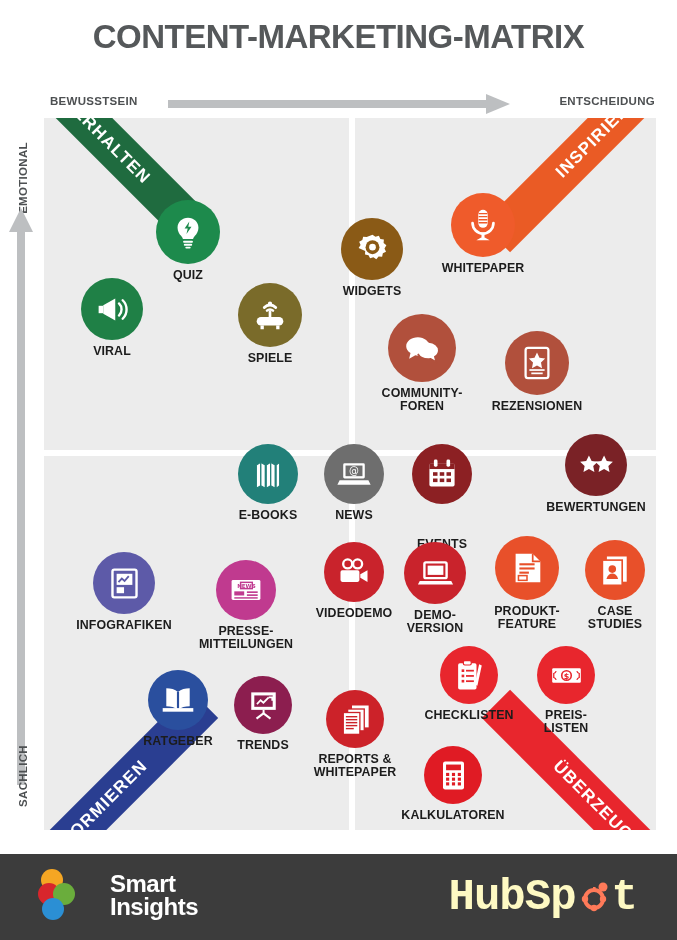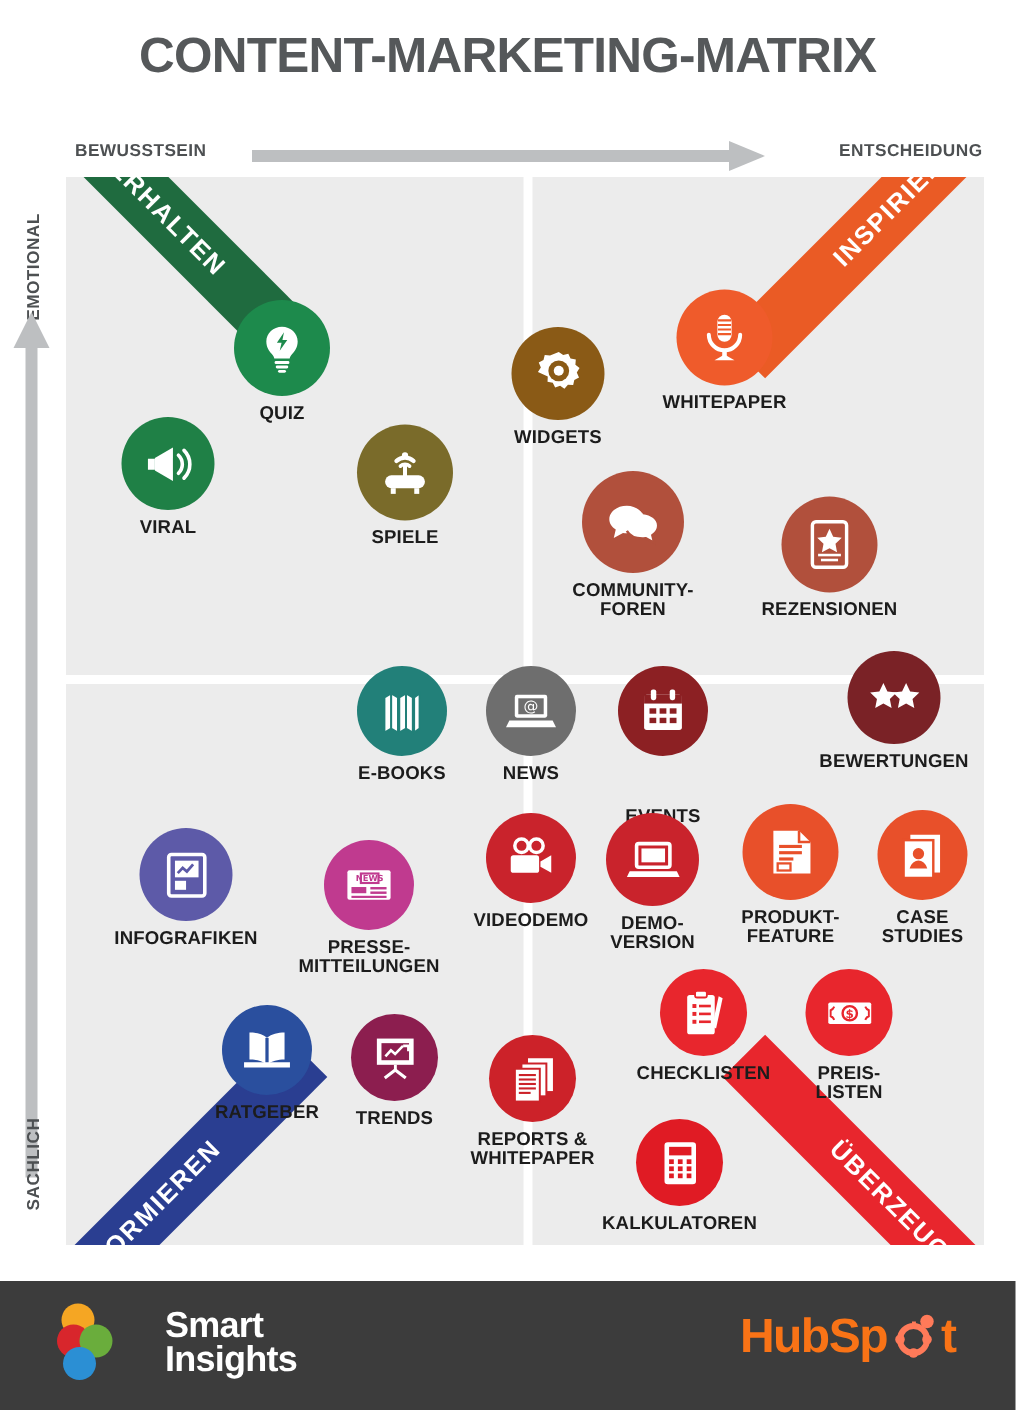--- a/index.html
+++ b/index.html
@@ -50,22 +50,22 @@
   .node{position:absolute;display:flex;flex-direction:column;align-items:center;}
   .disc{border-radius:50%;display:flex;align-items:center;justify-content:center;}
   .disc svg{display:block;}
   .cap{margin-top:5px;font-size:12.4px;font-weight:bold;color:#1c1c1c;
        text-align:center;line-height:1.04;letter-spacing:.1px;white-space:pre-line;}
 
   
   .footer{position:absolute;left:0;top:854px;width:677px;height:86px;background:#3c3c3c;}
   .si{position:absolute;left:34px;top:14px;display:flex;align-items:center;gap:24px;}
   .si-text{color:#fff;font-weight:bold;font-size:24px;line-height:0.97;letter-spacing:-0.5px;}
-  .hs{position:absolute;right:40px;top:18px;color:#f97316;font-weight:bold;font-size:32px;
-      letter-spacing:-1px;display:flex;align-items:center;}
+  .hs{position:absolute;right:40px;top:18px;color:#fef9c3;font-weight:bold;font-size:44px;
+      letter-spacing:-1px;display:flex;align-items:center;font-family:Liberation Mono, monospace;}
 </style>
 </head>
 <body>
 
 <div class="title">CONTENT-MARKETING-MATRIX</div>
 
 <div class="axis-top">
   <div class="lab left">BEWUSSTSEIN</div>
   <div class="bar"></div>
   <div class="head"></div>
@@ -159,21 +159,21 @@
   <div class="node" style="left:322px;top:196px;width:112px;">
     <div class="disc" style="width: 68px; height: 68px; background: rgb(177, 80, 60);">
         <svg width="41" height="41" viewBox="0 0 40 40">
           <path d="M15.5 9c-6.3 0-11.4 3.9-11.4 8.7 0 2.7 1.6 5.1 4.2 6.7L7 30l6-3.4c.8.1 1.7.2 2.5.2 6.3 0 11.4-3.9 11.4-8.7S21.8 9 15.5 9z" fill="#ffffff"></path>
           <path d="M26 13.6c5.6.5 9.9 4 9.9 8.3 0 2.5-1.5 4.7-3.8 6.2l1.2 5-5.4-3c-.8.1-1.5.2-2.3.2-4.6 0-8.5-2.1-10.1-5" fill="#ffffff" stroke="#b1503c" stroke-width="1.6"></path>
         </svg>
       </div>
     <div class="cap">COMMUNITY-
 FOREN</div>
   </div>
-  <div class="node" style="left:450px;top:213px;width:118px;justify-content:flex-end;">
+  <div class="node" style="left:434px;top:213px;width:118px;justify-content:flex-end;">
     <div class="disc" style="width: 64px; height: 64px; background: rgb(177, 80, 60);">
         <svg width="38" height="38" viewBox="0 0 40 40">
           <rect x="8" y="4" width="24" height="32" rx="2.5" fill="none" stroke="#ffffff" stroke-width="2.4"></rect>
           <path d="M20 9l2.6 5.5 6 .8-4.4 4.2 1.1 6-5.3-2.9-5.3 2.9 1.1-6-4.4-4.2 6-.8z" fill="#ffffff"></path>
           <g fill="#ffffff">
             <rect x="12" y="26.5" width="16" height="1.8"></rect>
             <rect x="14" y="30" width="12" height="1.8"></rect>
           </g>
         </svg>
       </div>

